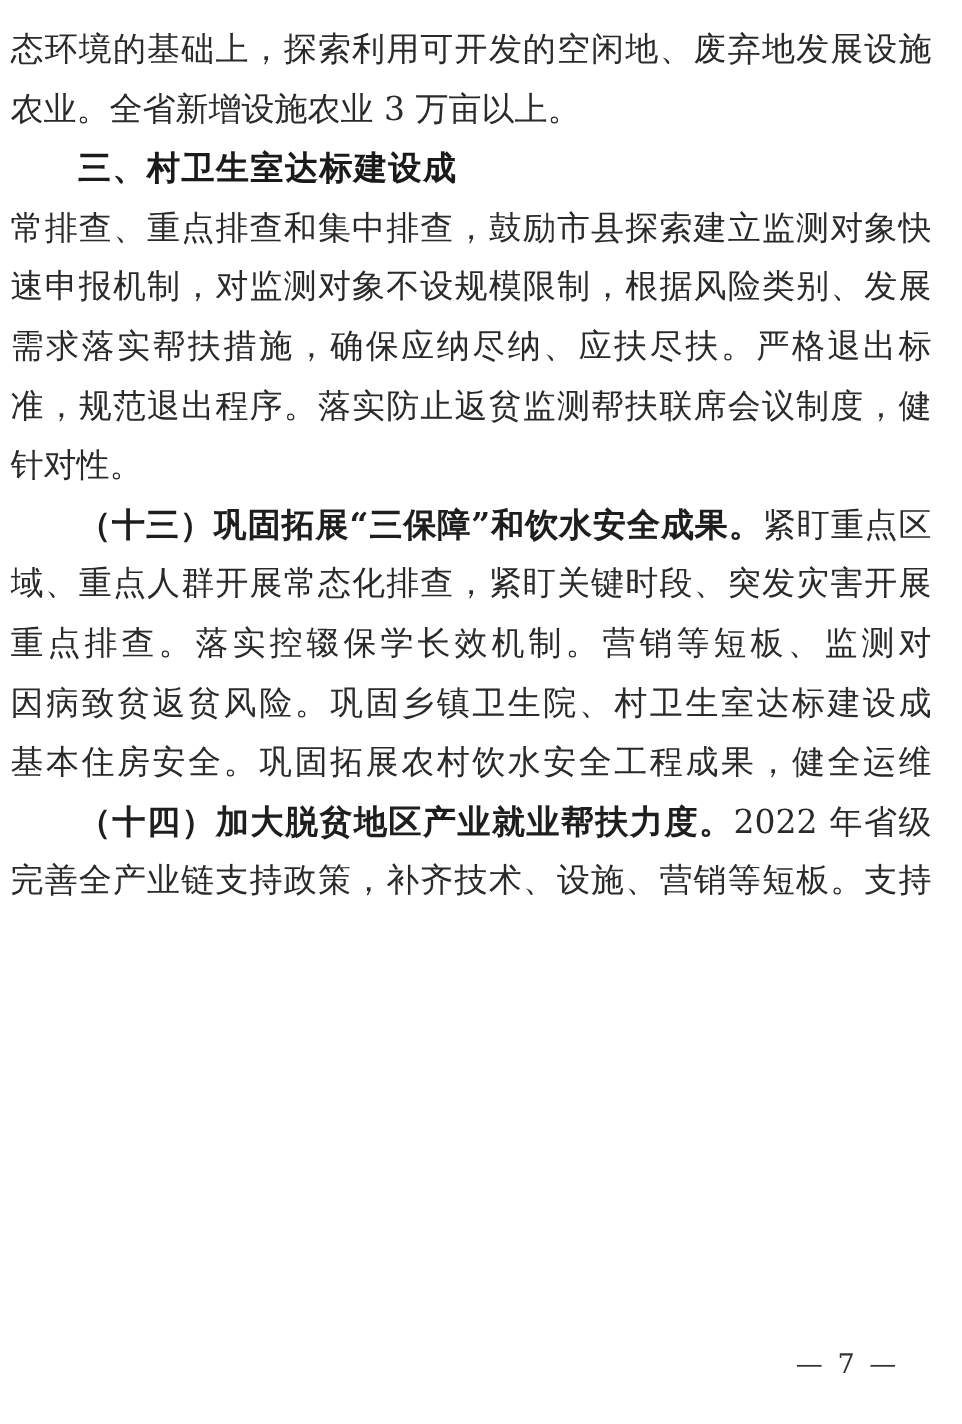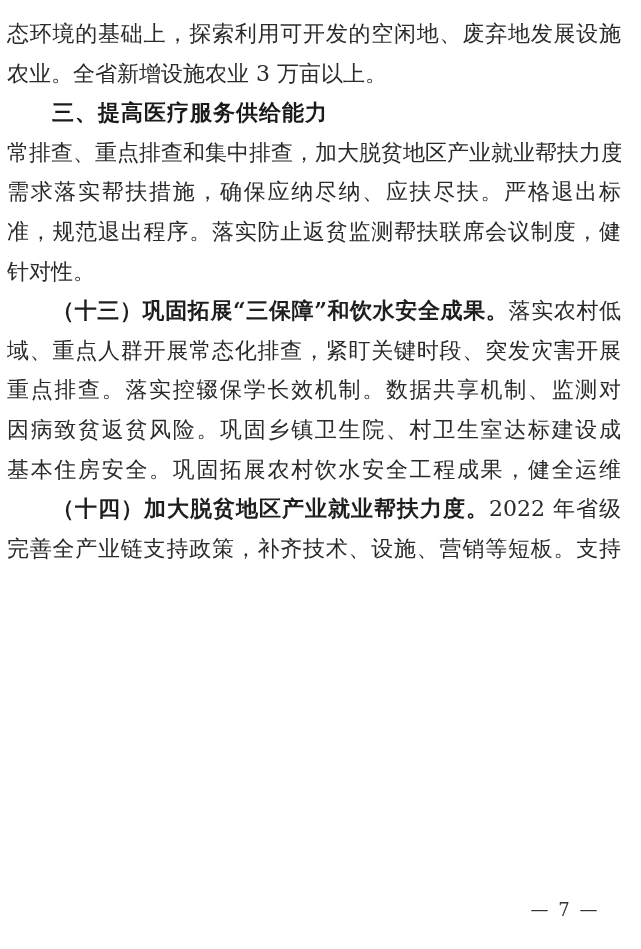--- a/index.html
+++ b/index.html
@@ -61,30 +61,31 @@
     }
   </style>
 </head>
 <body>
 
 <div class="page">
 
   <span class="line">态环境的基础上，探索利用可开发的空闲地、废弃地发展设施</span>
   <span class="line last">农业。全省新增设施农业 3 万亩以上。</span>
 
-  <span class="line indent heading">三、提高医疗服务供给能力</span>
+  <span class="line indent heading">三、村卫生室达标建设成</span>
 
-  <span class="line">常排查、重点排查和集中排查，加大脱贫地区产业就业帮扶力度</span>
+  <span class="line">常排查、重点排查和集中排查，鼓励市县探索建立监测对象快</span>
+  <span class="line">速申报机制，对监测对象不设规模限制，根据风险类别、发展</span>
   <span class="line">需求落实帮扶措施，确保应纳尽纳、应扶尽扶。严格退出标</span>
   <span class="line">准，规范退出程序。落实防止返贫监测帮扶联席会议制度，健</span>
   <span class="line last">针对性。</span>
 
-  <span class="line indent"><span class="sub-title">（十三）</span><span class="sub-title">巩固拓展“三保障”和饮水安全成果。</span><span>落实农村低</span></span>
+  <span class="line indent"><span class="sub-title">（十三）</span><span class="sub-title">巩固拓展“三保障”和饮水安全成果。</span><span>紧盯重点区</span></span>
   <span class="line">域、重点人群开展常态化排查，紧盯关键时段、突发灾害开展</span>
-  <span class="line">重点排查。落实控辍保学长效机制。数据共享机制、监测对</span>
+  <span class="line">重点排查。落实控辍保学长效机制。营销等短板、监测对</span>
   <span class="line">因病致贫返贫风险。巩固乡镇卫生院、村卫生室达标建设成</span>
   <span class="line">基本住房安全。巩固拓展农村饮水安全工程成果，健全运维</span>
 
   <span class="line indent"><span class="sub-title">（十四）</span><span class="sub-title">加大脱贫地区产业就业帮扶力度。</span><span>2022 年省级</span></span>
   <span class="line">完善全产业链支持政策，补齐技术、设施、营销等短板。支持</span>
 </div>
 
 <div class="page-number">— 7 —</div>
 
 </body></html>

